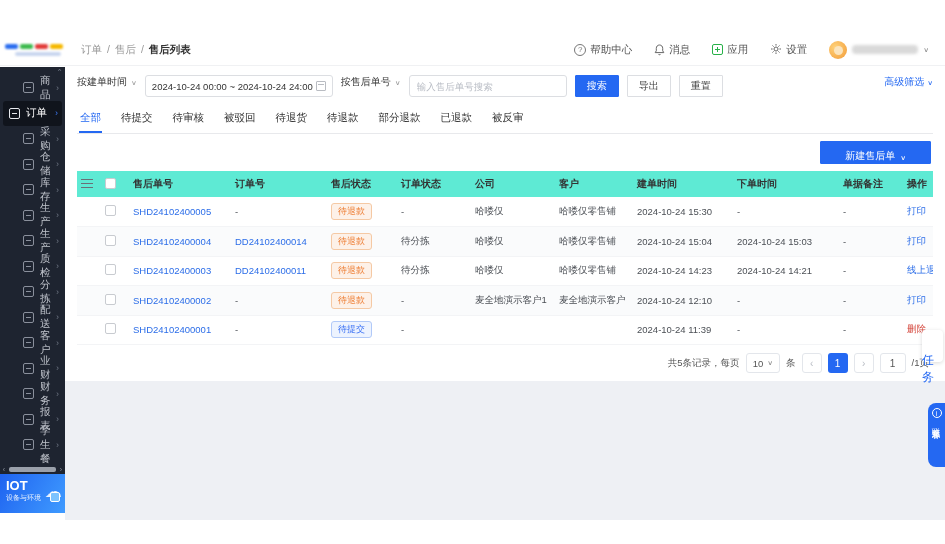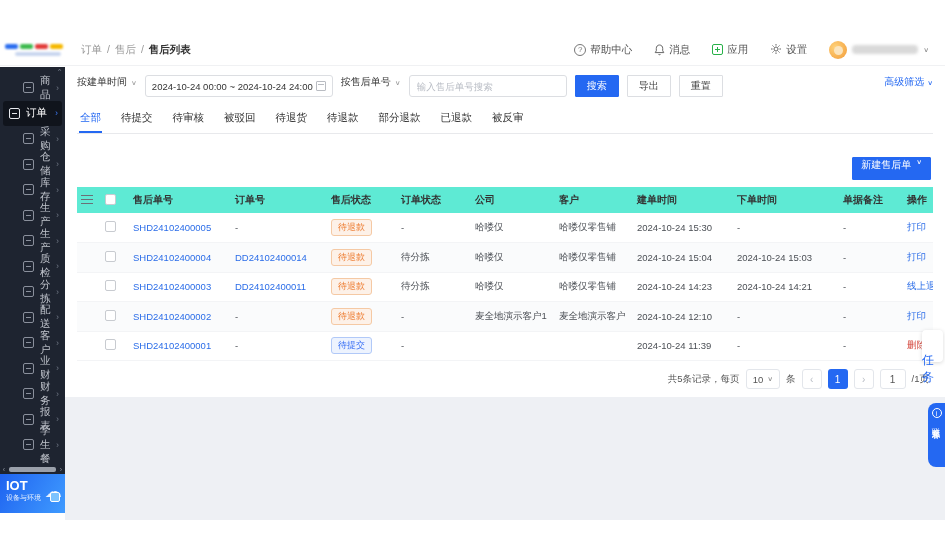--- a/index.html
+++ b/index.html
@@ -74,21 +74,21 @@
     border:1px solid #dcdee2; background:#fff; color:#444; font-family:inherit; }
   .btn-primary { background:#2468f2; border-color:#2468f2; color:#fff; }
   .adv-filter { margin-left:auto; font-size:10px; color:#2468f2; cursor:pointer; display:flex; gap:3px; align-items:center; }
   .adv-filter .caret { color:#2468f2; }
 
   .tabs { display:flex; gap:18px; margin-top:6px; border-bottom:1px solid #e8e9ec; padding:0 2px; }
   .tab { font-size:10.5px; color:#333; padding:4px 1px 6px; cursor:pointer; white-space:nowrap; }
   .tab.active { color:#2468f2; border-bottom:2px solid #2468f2; }
 
   .toolbar { display:flex; justify-content:flex-end; padding:7px 2px 7px 0; }
-  .btn-new { height:23px; padding:0 8px; font-size:10px; display:flex; align-items:flex-start; gap:5px;margin-top:16px; }
+  .btn-new { height:23px; padding:0 24px; font-size:10px; display:flex; align-items:flex-end; gap:5px; }
   .btn-new .caret { color:#fff; }
 
   table { width:100%; border-collapse:collapse; table-layout:fixed; }
   th { background:#5eead4; font-size:10px; color:#333; text-align:left; font-weight:bold;
     height:26px; padding:0 4px; white-space:nowrap; overflow:hidden; }
   td { font-size:9.5px; color:#4b4f55; height:29.5px; padding:0 4px; border-bottom:1px solid #f3f4f6;
     white-space:nowrap; overflow:hidden; }
   tr.zebra td { background:#fafbfc; }
   .cb { width:11px; height:11px; border:1px solid #c8cbd0; border-radius:2px; background:#fff; display:inline-block; cursor:pointer; }
   .exp-ic { width:12px; height:9px; display:inline-block;

